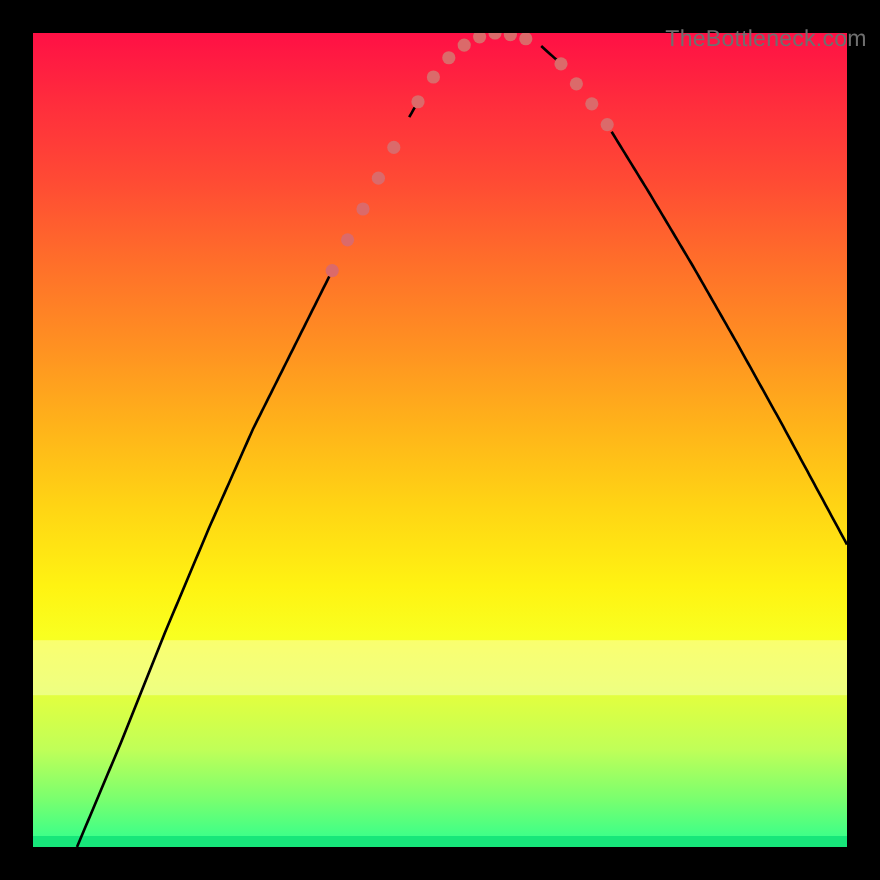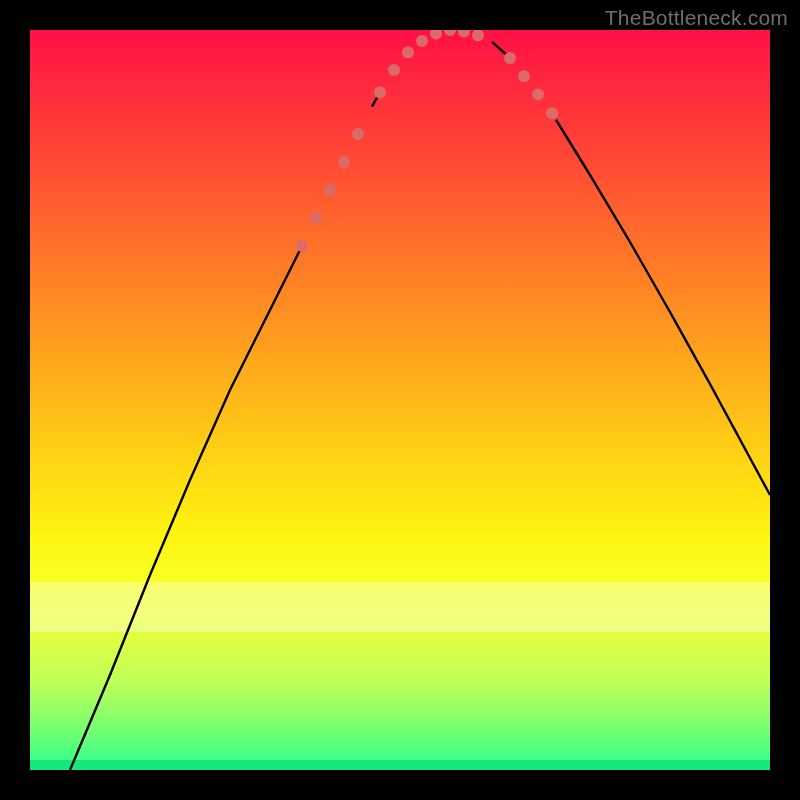--- a/index.html
+++ b/index.html
@@ -54,21 +54,21 @@
     bottom: 0;
     height: 10px;
     background: #17e67a;
   }
   svg.curve {
     position: absolute;
     inset: 0;
   }
   .watermark {
     position: absolute;
-    top: 6px;
+    top: 24px;
     right: 12px;
     color: #6f6f6f;
     font-size: 21px;
     letter-spacing: 0.2px;
   }
 </style>
 </head>
 <body>
 
 <div class="frame">

